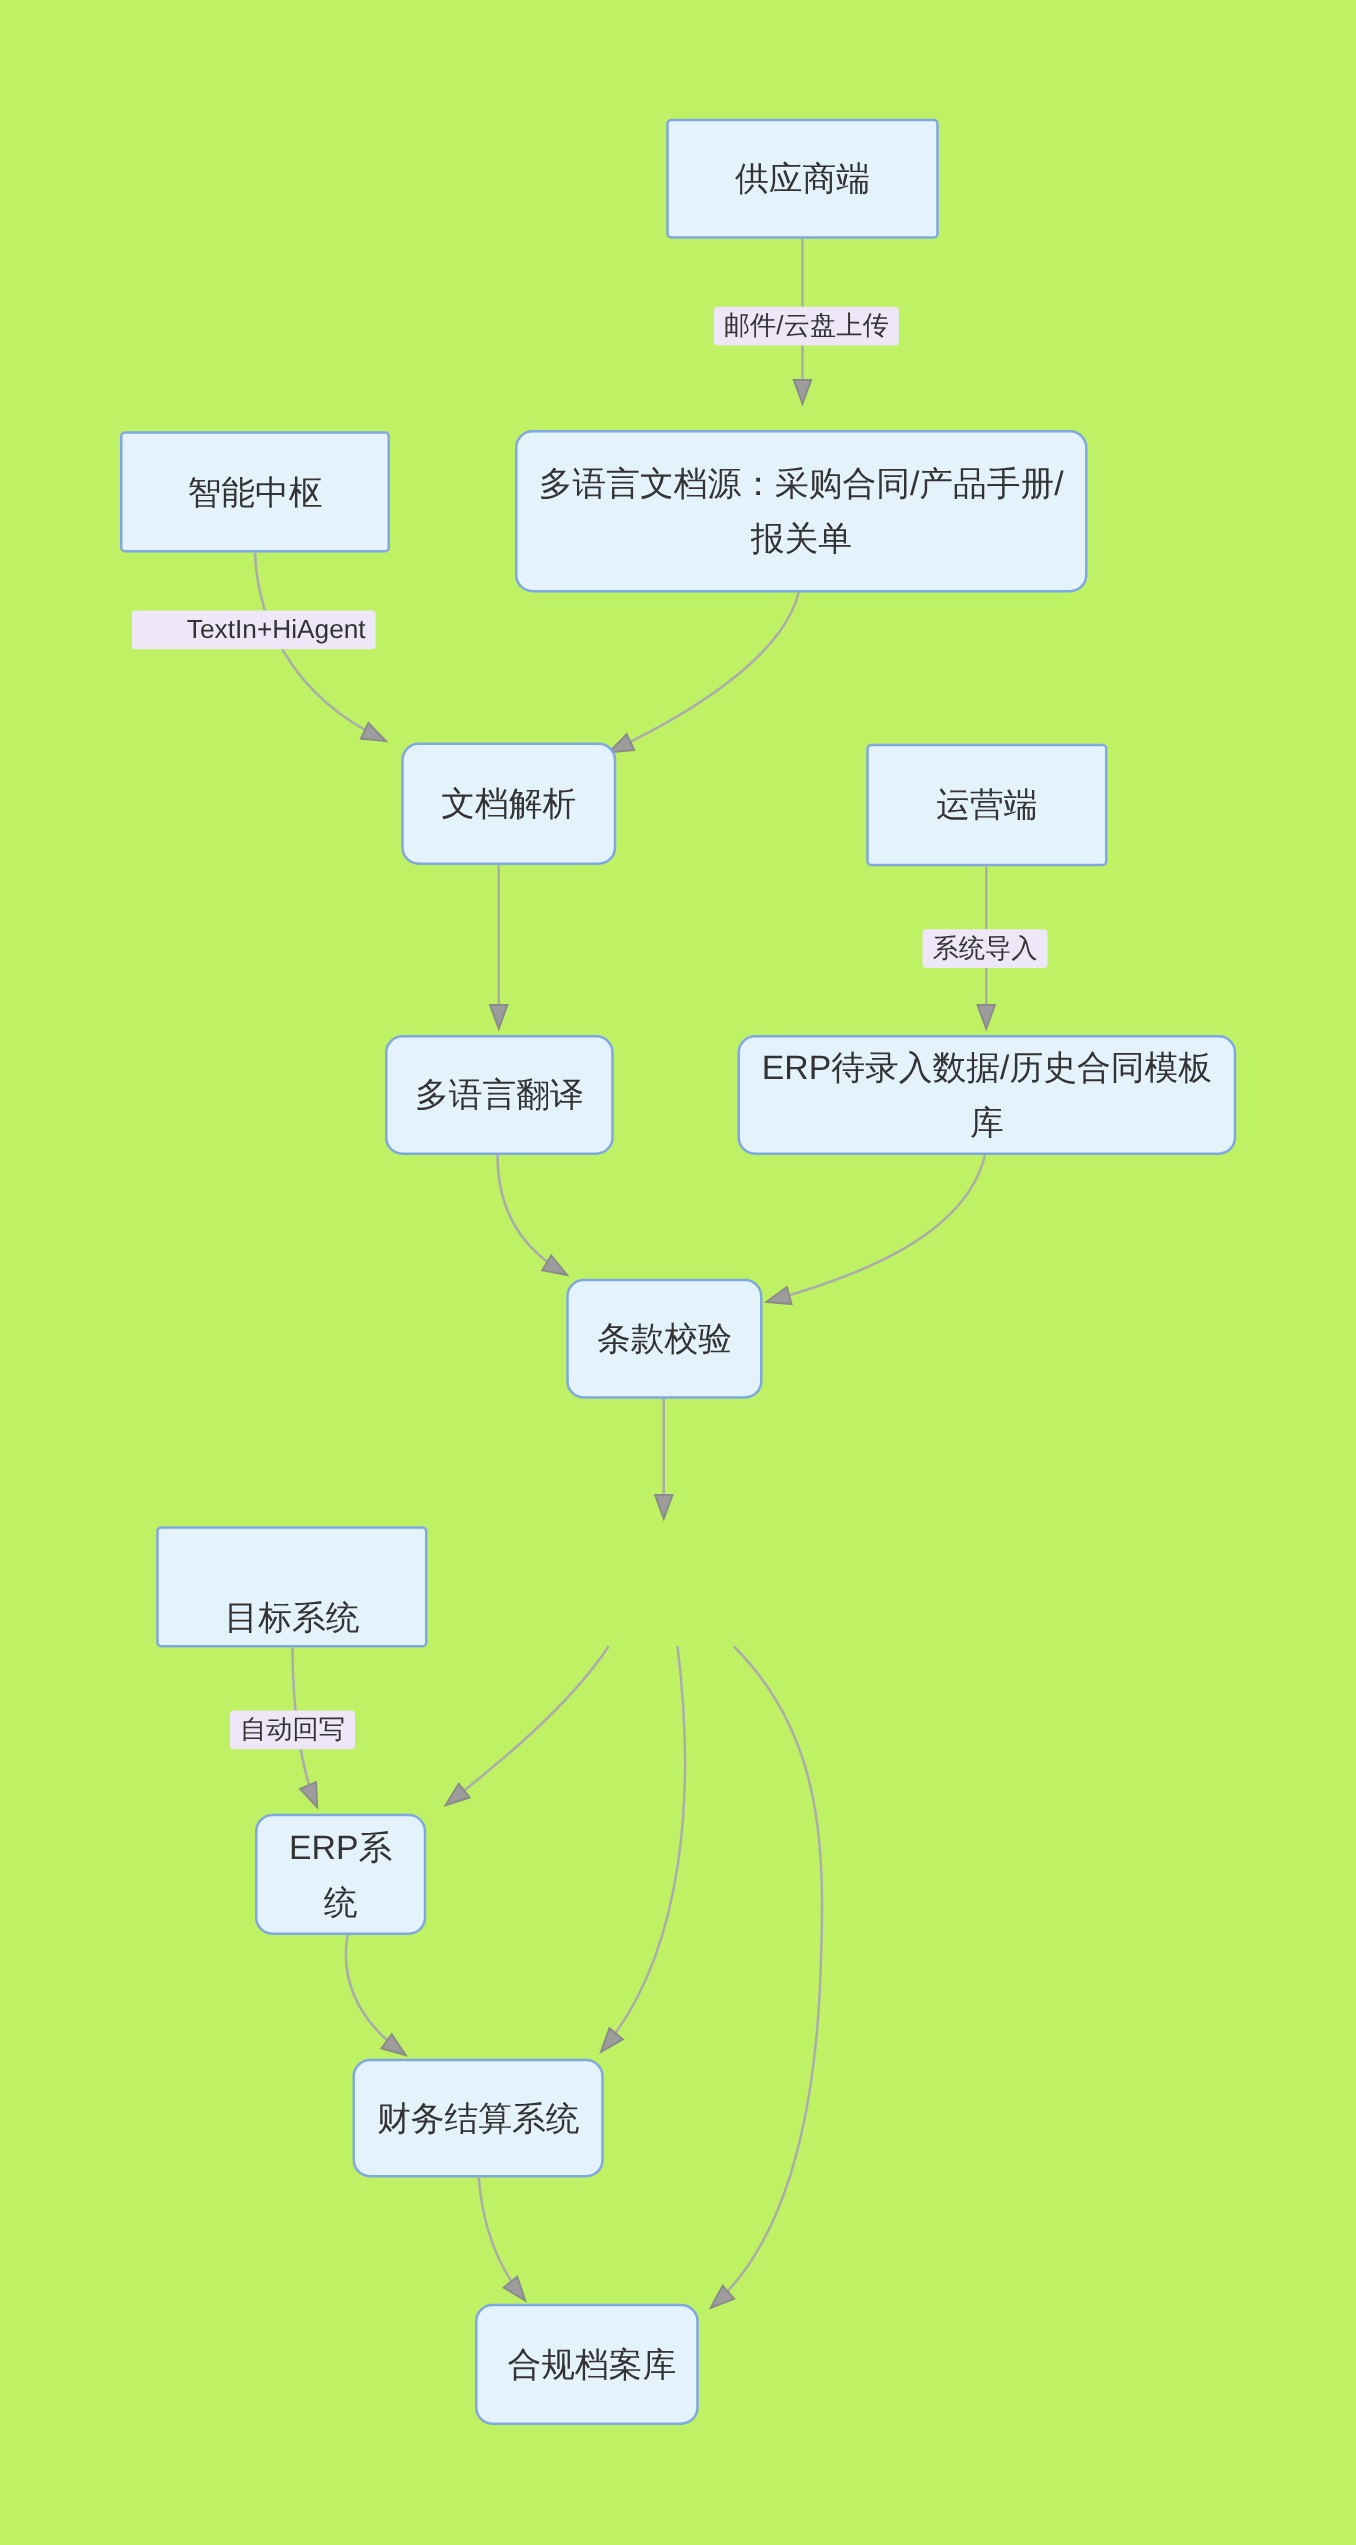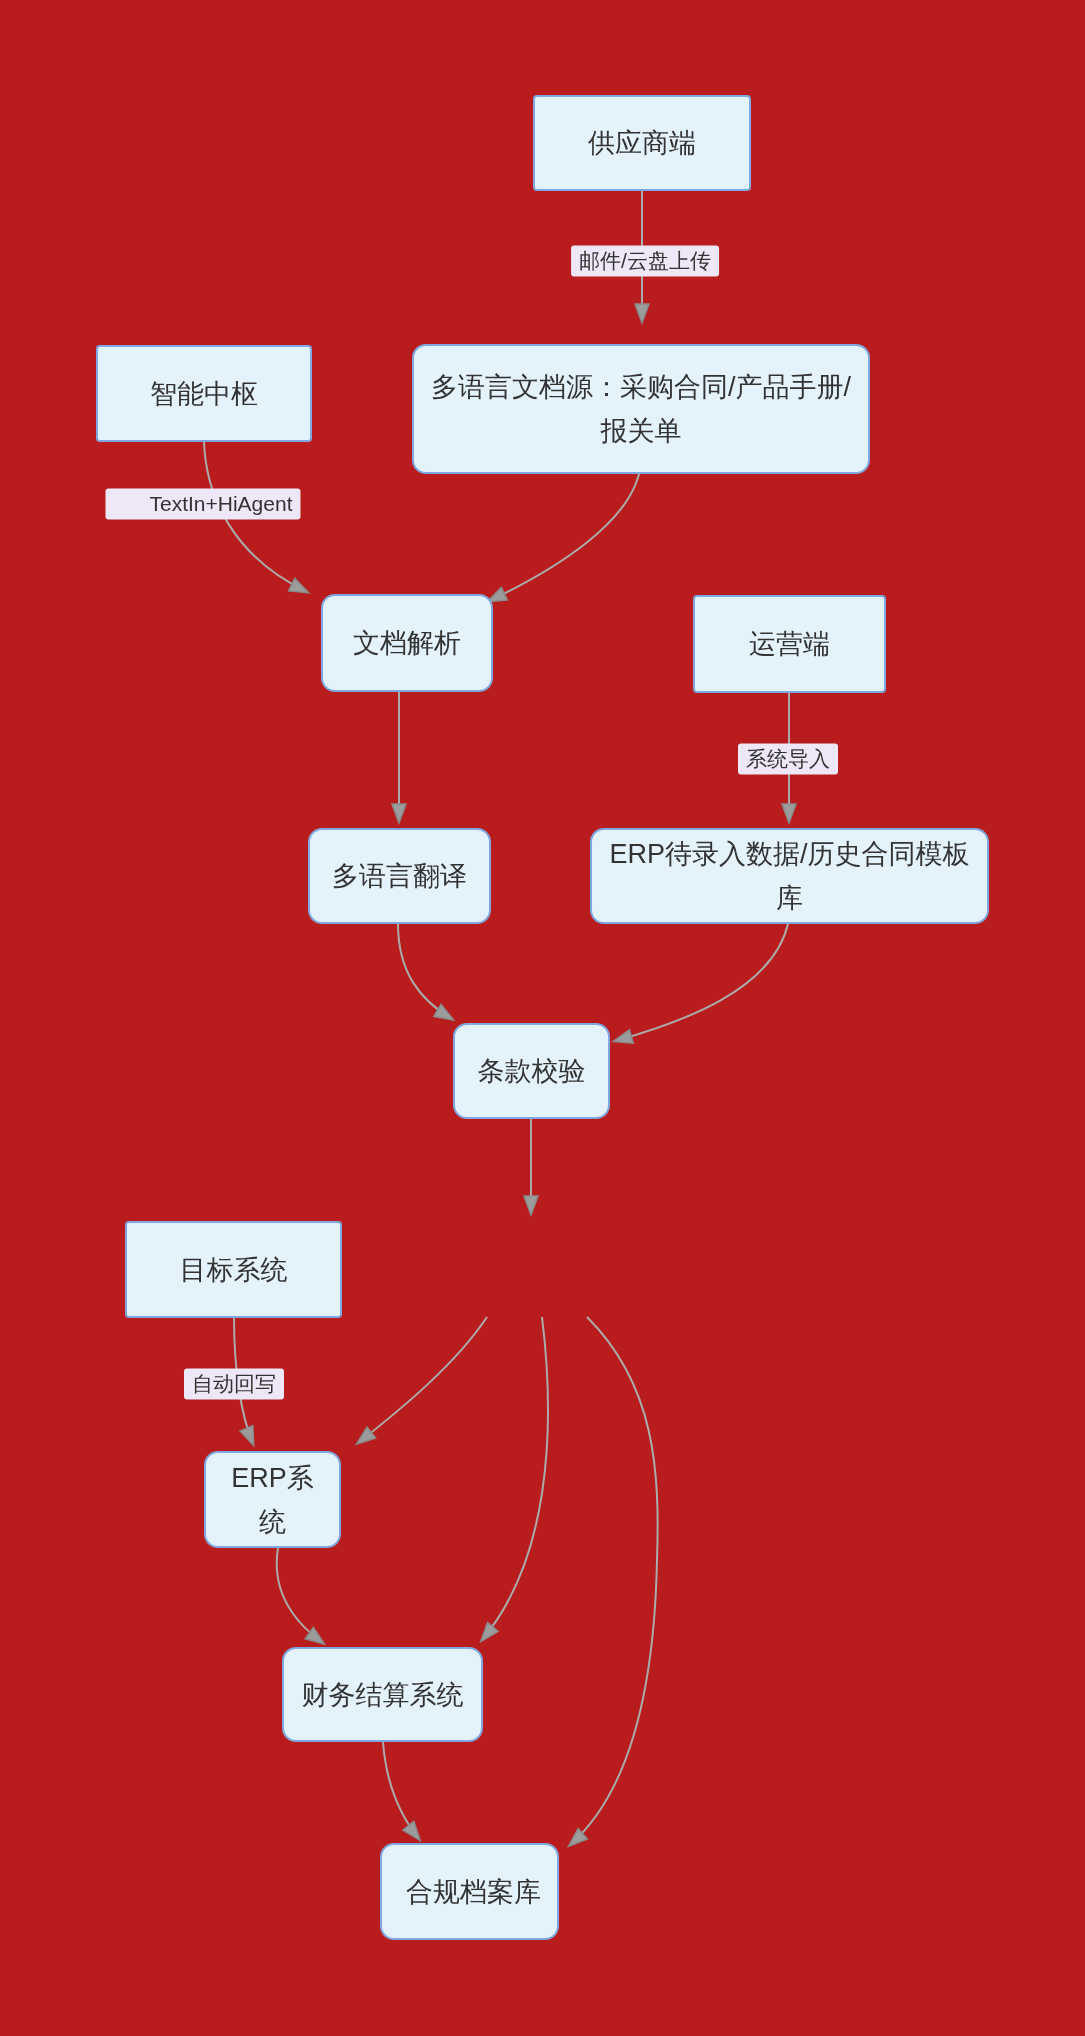--- a/index.html
+++ b/index.html
@@ -1,19 +1,19 @@
 <!DOCTYPE html>
 <html><head>
 <meta charset="utf-8">
 <style>
   html,body{margin:0;padding:0;background:#ffffff;}
   #canvas{
     position:relative;
     width:1085px;height:2036px;
-    background:#b91c1c;
+    background:#bef264;
     font-family:"Liberation Sans","DejaVu Sans",sans-serif;
     overflow:hidden;
   }
   #edges{position:absolute;left:0;top:0;width:1085px;height:2036px;}
   .node{
     position:absolute;
     box-sizing:border-box;
     background:#E4F2FC;
     border:2px solid #7FA8E0;
     display:flex;align-items:center;justify-content:center;
@@ -91,21 +91,21 @@
   </div>
 
   <div class="node rd" style="left:590px;top:828px;width:399px;height:96px;">
     <span>ERP待录入数据/历史合同模板库</span>
   </div>
 
   <div class="node rd" style="left:453px;top:1023px;width:157px;height:96px;border-radius:14px;">
     <span>条款校验</span>
   </div>
 
-  <div class="node sq" style="left:125px;top:1221px;width:217px;height:97px;">
+  <div class="node sq" style="left:125px;top:1221px;width:217px;height:97px;align-items:flex-end;">
     <span>目标系统</span>
   </div>
 
 
   <div class="node rd" style="left:204px;top:1451px;width:137px;height:97px;">
     <span>ERP系统</span>
   </div>
 
   <div class="node rd" style="left:282px;top:1647px;width:201px;height:95px;">
     <span>财务结算系统</span>

